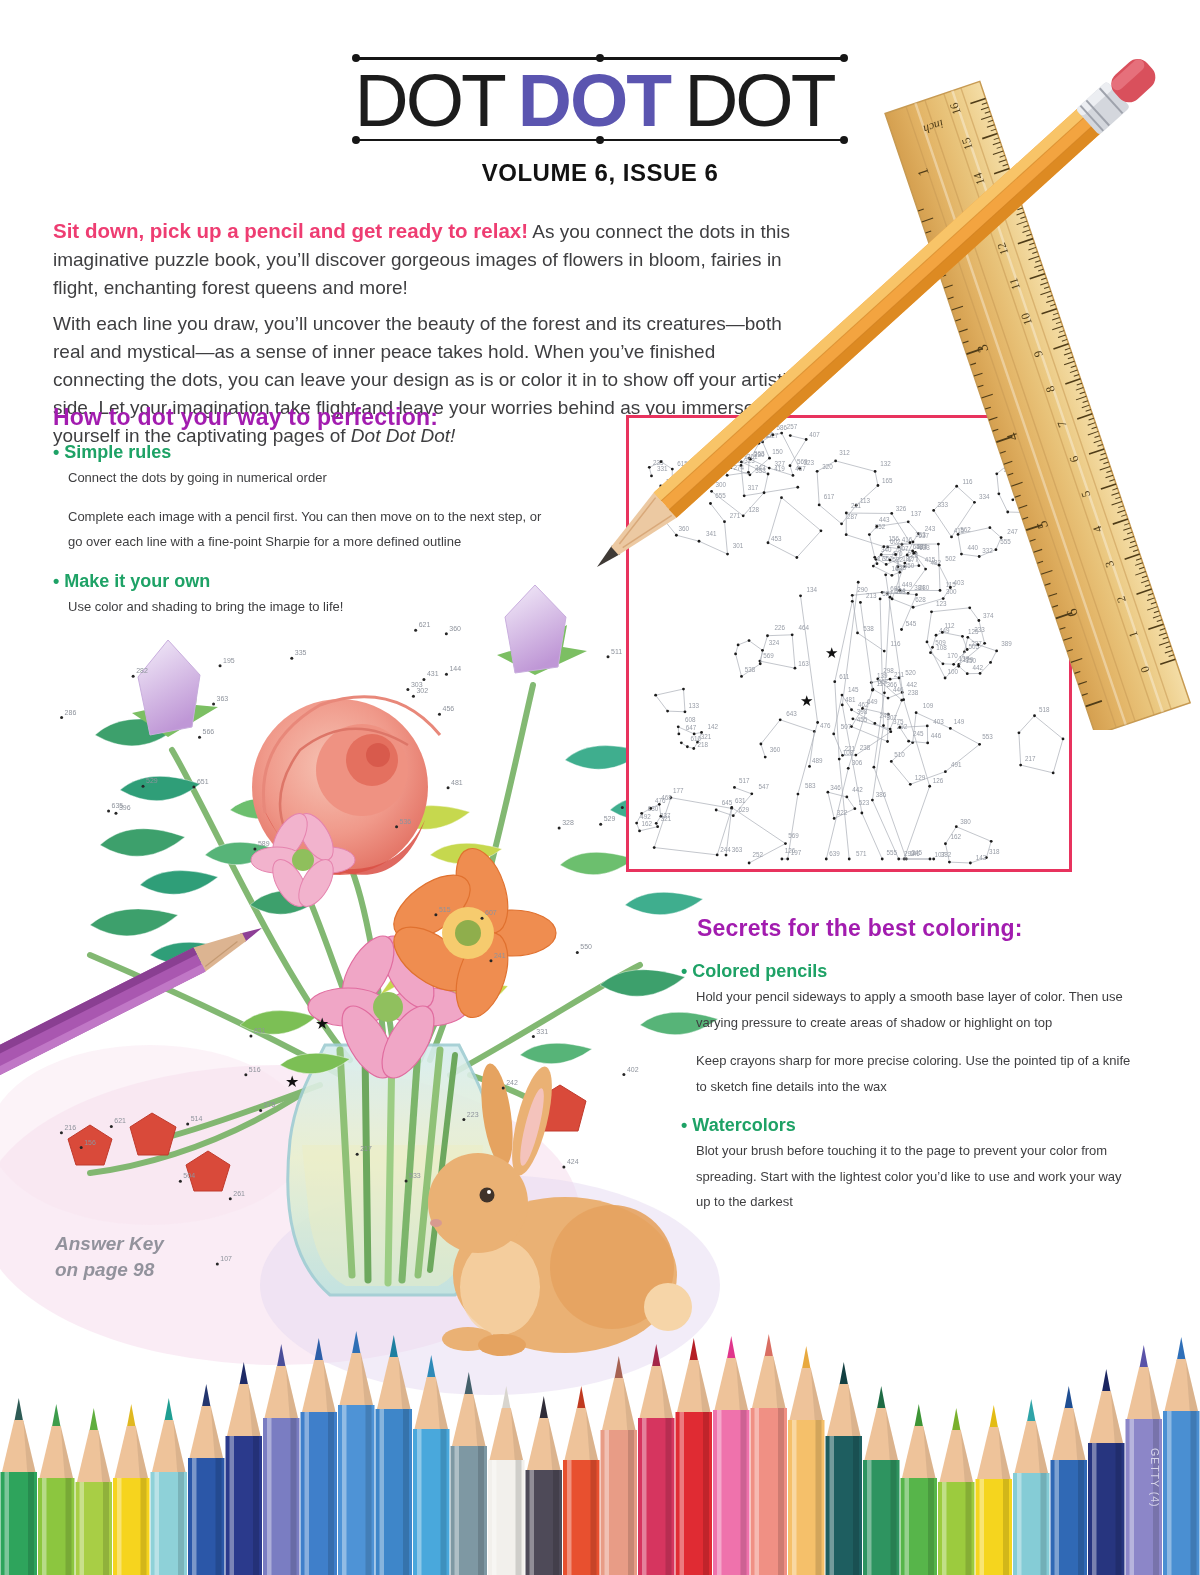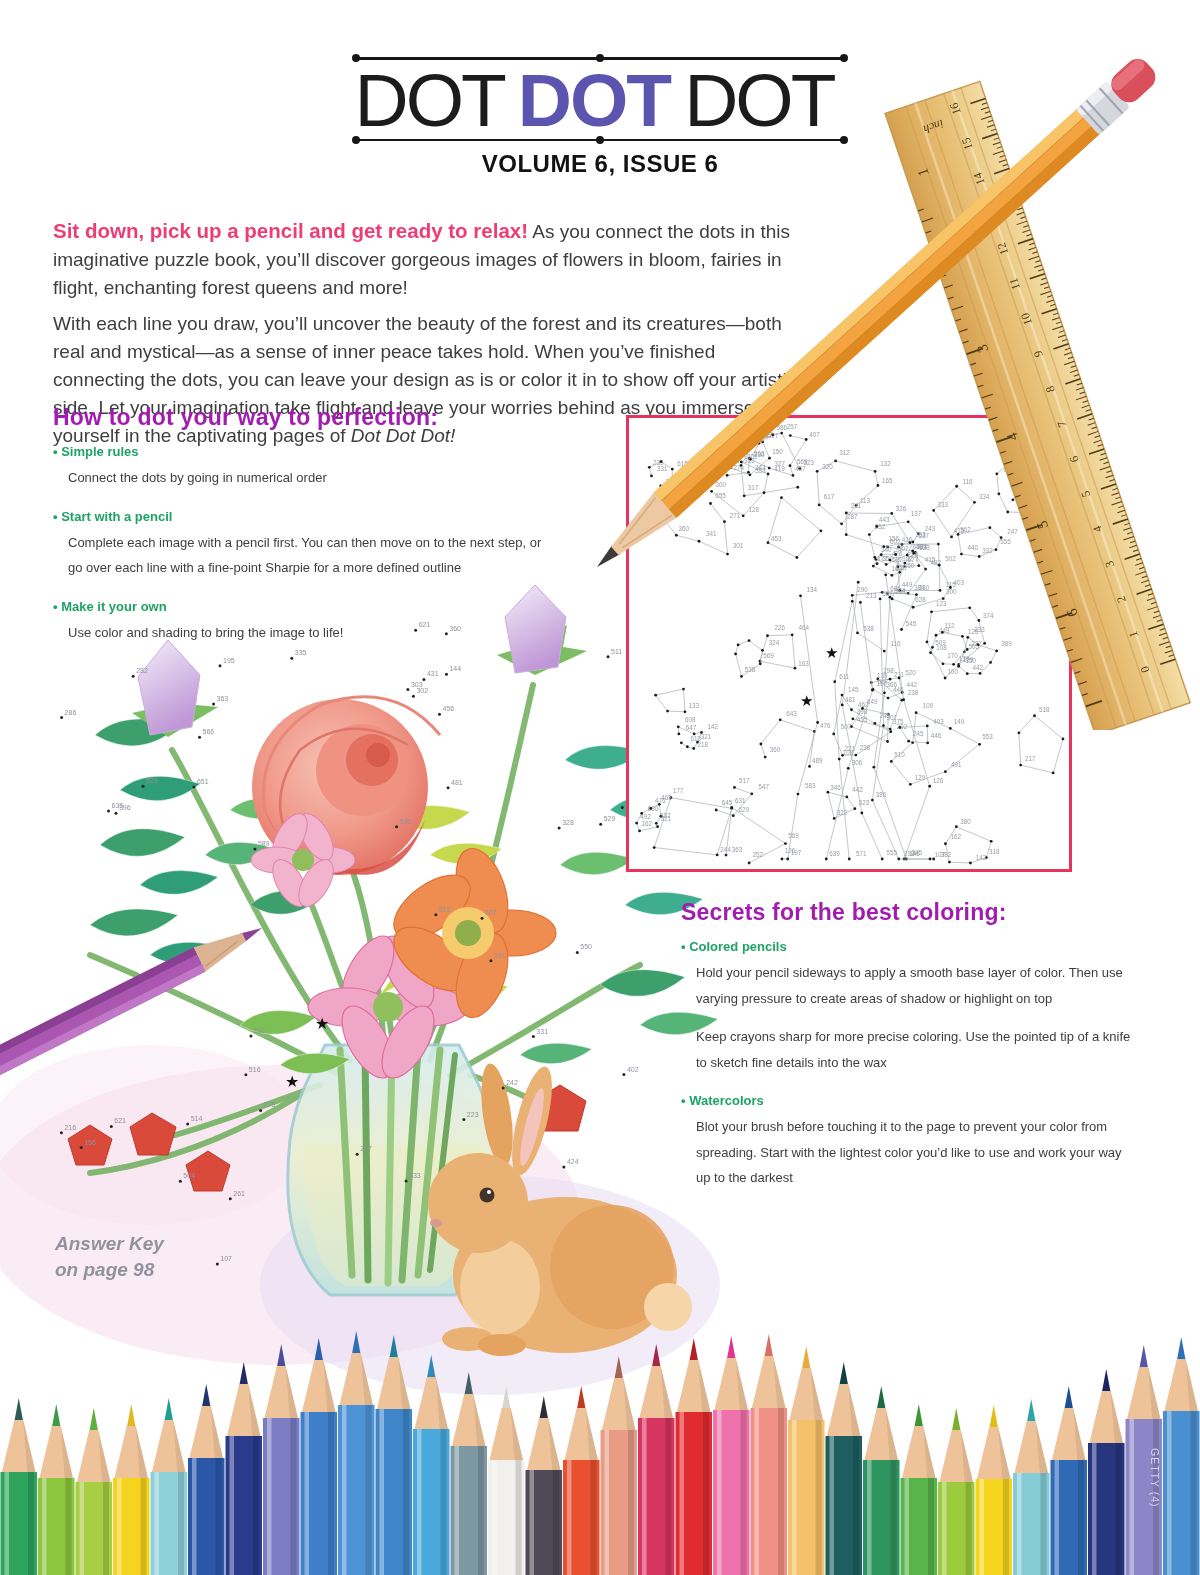--- a/index.html
+++ b/index.html
@@ -11,32 +11,32 @@
 
   
   .logo{left:353px;top:57px;width:494px;text-align:center;z-index:2;}
   .logo-line{position:relative;height:2.5px;background:#161616;margin:0 2px;}
   .ldot{position:absolute;top:-3px;width:8px;height:8px;border-radius:50%;background:#161616;}
   .ldot.l{left:-3px}.ldot.c{left:50%;margin-left:-4px}.ldot.r{right:-3px}
   .logo-word{display:flex;justify-content:center;align-items:flex-start;gap:14px;
              font-size:75px;line-height:78px;letter-spacing:-3px;color:#1c1c1c;
              font-weight:400;margin:1px 12px 0 0;}
   .logo-word .mid{font-weight:800;color:#5b55b0;letter-spacing:-2px;}
-  .volume{font-size:24px;font-weight:700;color:#121212;letter-spacing:.5px;margin-top:9px;}
+  .volume{font-size:24px;font-weight:700;color:#121212;letter-spacing:.5px;margin-top:18px;}
 
   
   .intro{left:53px;top:198px;width:744px;font-size:19px;line-height:28px;color:#3e3e40;z-index:2;}
   .intro .lead{font-weight:700;font-size:20.5px;color:#ee3d72;}
   .para2{left:53px;top:291px;width:748px;font-size:19px;line-height:28px;color:#3e3e40;z-index:2;}
   .h-purple{font-size:23px;font-weight:700;color:#a21caf;letter-spacing:.2px;}
   .howto{left:53px;top:404px;width:500px;z-index:2;}
   .secrets{left:681px;top:899px;width:458px;z-index:2;}
   .blist{margin-top:8px;}
   .bitem{margin:0 0 13px 0;}
-  .btitle{font-size:13px;font-weight:700;color:#1ea266;line-height:26px;}
+  .btitle{font-size:18px;font-weight:700;color:#1ea266;line-height:26px;}
   .btitle::before{content:"• ";color:#1ea266;}
   .bbody{font-size:13px;line-height:25.5px;color:#3e3e40;padding-left:15px;}
   .answer-key{left:55px;top:1231px;font-size:19px;line-height:26px;font-style:italic;
               color:#92929c;z-index:2;font-weight:bold;}
 
   
   #bouquet{left:0;top:555px;z-index:1;}
   .puzzle-box{left:626px;top:415px;width:440px;height:451px;background:#fff;
               border:3px solid #e8335e;z-index:3;}
   #ruler-svg{left:830px;top:30px;z-index:4;pointer-events:none;}
@@ -345,33 +345,32 @@
     <h2 class="h-purple" style="margin:0">How to dot your way to perfection:</h2>
     <div class="blist">
 
         <div class="bitem">
           <div class="btitle">Simple rules</div>
           <div class="bbody">Connect the dots by going in numerical order</div>
         </div>
 
 
         <div class="bitem">
-          <div class="btitle">Start with a pencil</div>
           <div class="bbody">Complete each image with a pencil first. You can then move on to the next step, or go over each line with a fine-point Sharpie for a more defined outline</div>
         </div>
 
         <div class="bitem">
           <div class="btitle">Make it your own</div>
           <div class="bbody">Use color and shading to bring the image to life!</div>
         </div>
       </div>
   </section>
 
   <section class="abs secrets">
-    <h2 class="h-purple" style="margin:0">Secrets for the best coloring:</h2>
+    <h2 class="h-purple" style="margin:16px">Secrets for the best coloring:</h2>
     <div class="blist">
 
         <div class="bitem">
           <div class="btitle">Colored pencils</div>
           <div class="bbody">Hold your pencil sideways to apply a smooth base layer of color. Then use varying pressure to create areas of shadow or highlight on top</div>
         </div>
 
         <div class="bitem">
           <div class="bbody">Keep crayons sharp for more precise coloring. Use the pointed tip of a knife to sketch fine details into the wax</div>
         </div>

